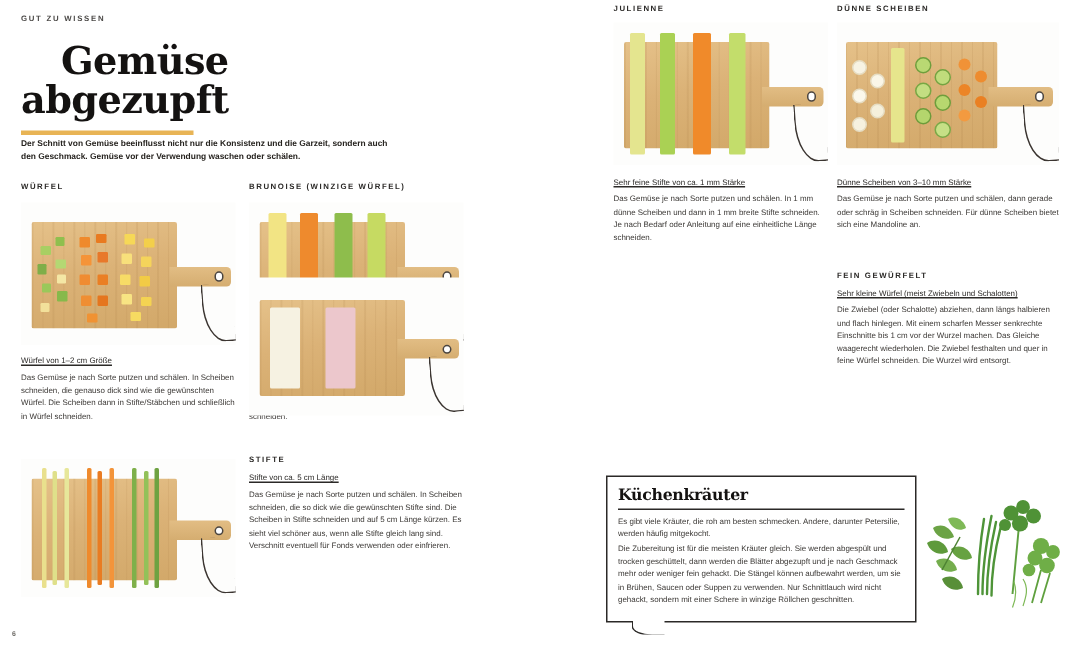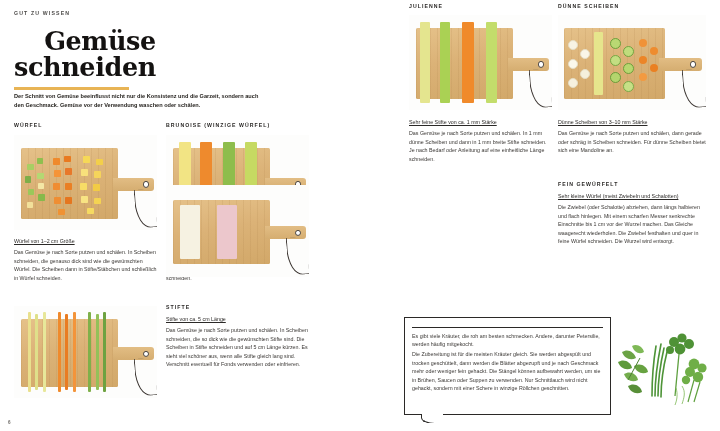--- a/index.html
+++ b/index.html
@@ -197,21 +197,21 @@
 <body>
 
 <div class="page">
 
   <div class="block" style="left:14px; top:10px;">
     <div class="kicker">GUT ZU WISSEN</div>
   </div>
 
   <div class="block" style="left:14px; top:28px;text-align:right;">
     <div class="title">Gemüse</div>
-    <div class="title">schneiden</div>
+    <div class="title">abgezupft</div>
     <div class="title-rule"></div>
   </div>
 
   <div class="block" style="left:14px; top:92px;">
     <div class="intro">Der Schnitt von Gemüse beeinflusst nicht nur die Konsistenz und die Garzeit, sondern auch den Geschmack. Gemüse vor der Verwendung waschen oder schälen.</div>
   </div>
 
   <div class="block" style="left:14px; top:122px;">
     <div class="colhead">WÜRFEL</div>
   </div>
@@ -364,20 +364,21 @@
     <div class="handle" style="left:69%; top:45%; width:29%; height:14%;">
       <div class="handle-hole"></div>
     </div>
     <div class="cord" style="right:1%; top:57%; width:14%; height:40%;"></div>
     <div class="lane brun" style="left:10%; width:20px; background:#f6f2e2; top:22%; height:58%;"></div>
     <div class="lane brun" style="left:36%; width:20px; background:#ecc7cc; top:22%; height:58%;"></div>
   </div>
 
   <div class="callout" style="left:404px; top:317px; width:205px; height:96px;">
     <div style="padding:6px 7px 0 7px;">
+      <div class="callout-title">Küchenkräuter</div>
       <div class="callout-rule"></div>
       <div class="body">Es gibt viele Kräuter, die roh am besten schmecken. Andere, darunter Petersilie, werden häufig mitgekocht.</div>
       <div class="body" style="margin-top:1px;">Die Zubereitung ist für die meisten Kräuter gleich. Sie werden abgespült und trocken geschüttelt, dann werden die Blätter abgezupft und je nach Geschmack mehr oder weniger fein gehackt. Die Stängel können aufbewahrt werden, um sie in Brühen, Saucen oder Suppen zu verwenden. Nur Schnittlauch wird nicht gehackt, sondern mit einer Schere in winzige Röllchen geschnitten.</div>
     </div>
     <div class="callout-tail"></div>
   </div>
 
   <div class="herb-photo" style="left:612px; top:322px; width:98px; height:88px;">
     <svg width="98" height="88" viewBox="0 0 98 88">
       <g fill="#5f9440">

